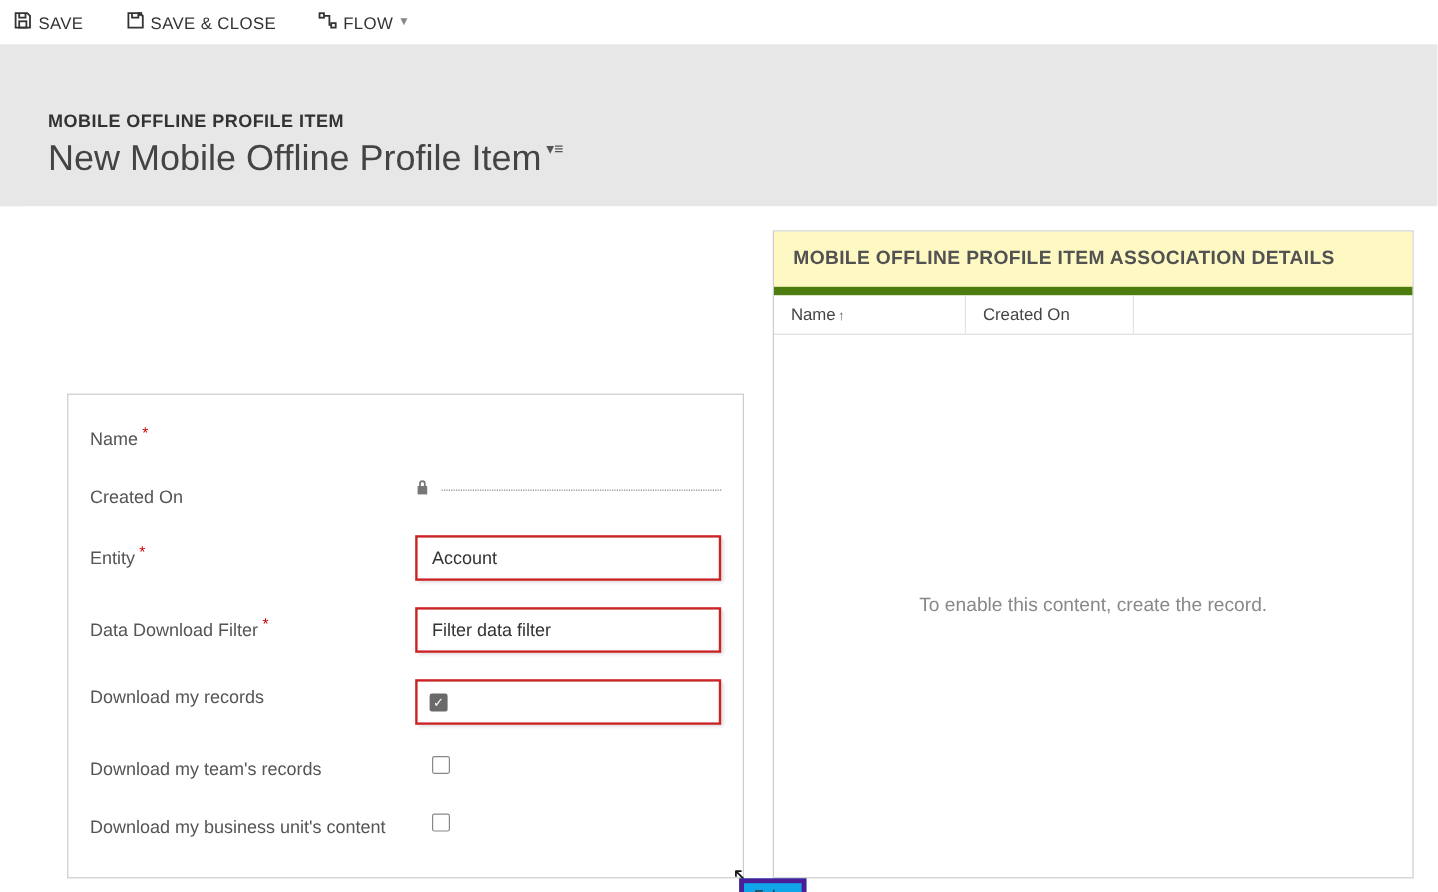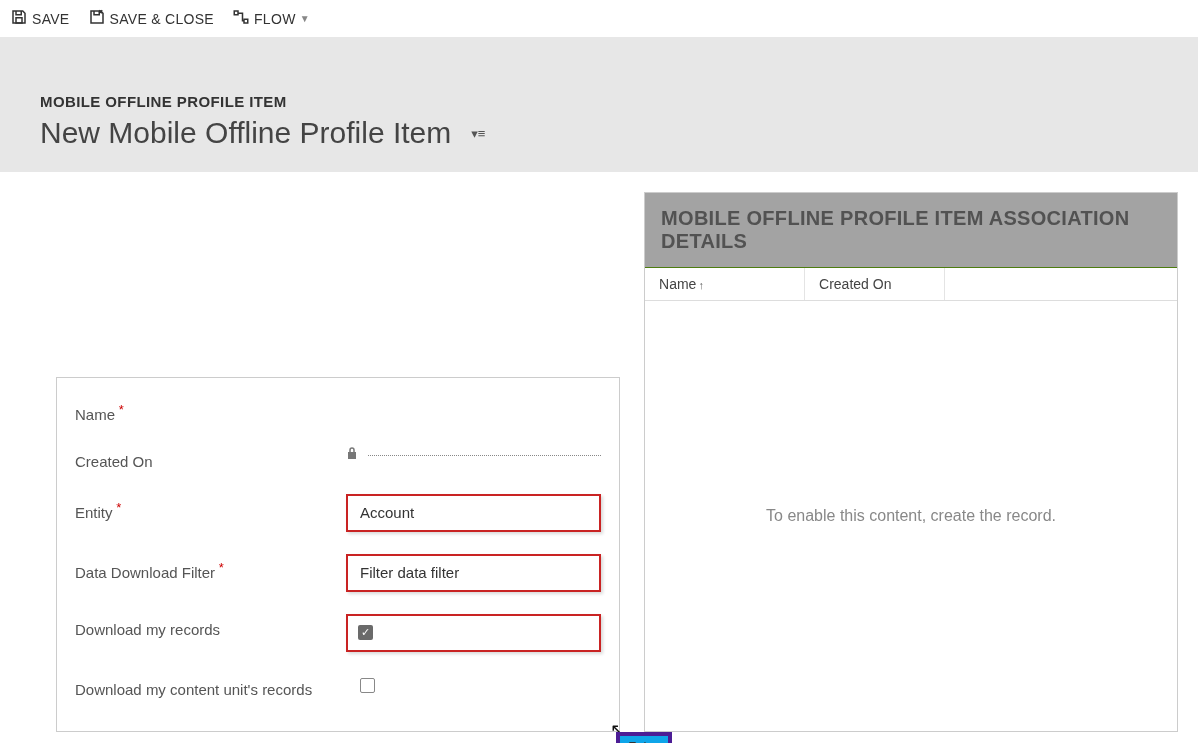--- a/index.html
+++ b/index.html
@@ -6,21 +6,21 @@
   body {
     margin: 0;
     font-family: "Segoe UI", Arial, sans-serif;
     color: #333;
     background: #fff;
     width: 1198px;
   }
   .toolbar {
     display: flex;
     align-items: center;
-    gap: 18px;
+    gap: 34px;
     padding: 8px 10px;
     font-size: 14px;
     font-weight: 500;
     color: #333;
     background: #fff;
   }
   .toolbar-item {
     display: flex;
     align-items: center;
     gap: 4px;
@@ -36,22 +36,22 @@
   }
   .entity-type {
     font-size: 15px;
     font-weight: 600;
     color: #333;
     letter-spacing: .4px;
     margin-top: 40px;
   }
   .record-title-row {
     display: flex;
-    align-items: center;
-    gap: 20px;
+    align-items: flex-start;
+    gap: 4px;
     margin-top: 6px;
   }
   .record-title {
     font-size: 30px;
     font-weight: 300;
     color: #444;
   }
   .title-menu {
     font-size: 13px;
     color: #555;
@@ -157,24 +157,24 @@
   }
 
   .assoc-panel {
     border: 1px solid #ccc;
     width: 545px;
     min-height: 540px;
     display: flex;
     flex-direction: column;
   }
   .assoc-header {
-    background: #a3a3a3;
-    border-bottom: 1px solid #4d7c0f;
+    background: #fef9c3;
+    border-bottom: 7px solid #4d7c0f;
     padding: 14px 16px;
-    font-size: 20px;
+    font-size: 16px;
     font-weight: 600;
     color: #525252;
     letter-spacing: .3px;
   }
   .assoc-cols {
     display: flex;
     font-size: 14px;
     color: #444;
     border-bottom: 1px solid #ddd;
   }
@@ -287,23 +287,29 @@
 
     <div class="form-row">
       <div class="form-label">Download my records</div>
       <div class="form-value">
         <div class="hl-box" style="padding:6px 10px;">
           <div class="cb-filled">✓</div>
         </div>
       </div>
     </div>
 
+    <div class="form-row">
+      <div class="form-label">Download my team's records</div>
+      <div class="form-value">
+        <div class="plain-checkbox"></div>
+      </div>
+    </div>
 
     <div class="form-row" style="margin-bottom:4px;">
-      <div class="form-label">Download my content unit's records</div>
+      <div class="form-label">Download my business unit's content</div>
       <div class="form-value">
         <div class="plain-checkbox"></div>
       </div>
     </div>
 
     <span class="cursor-pointer">↖</span>
     <div class="tooltip-box">False</div>
   </div>
 
   <div class="assoc-panel">

